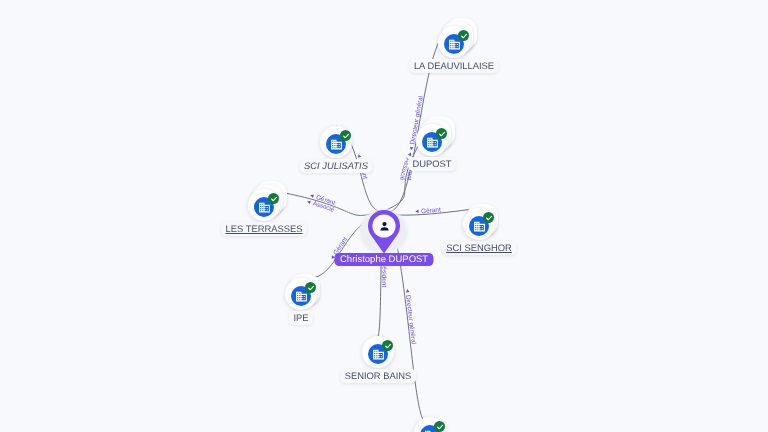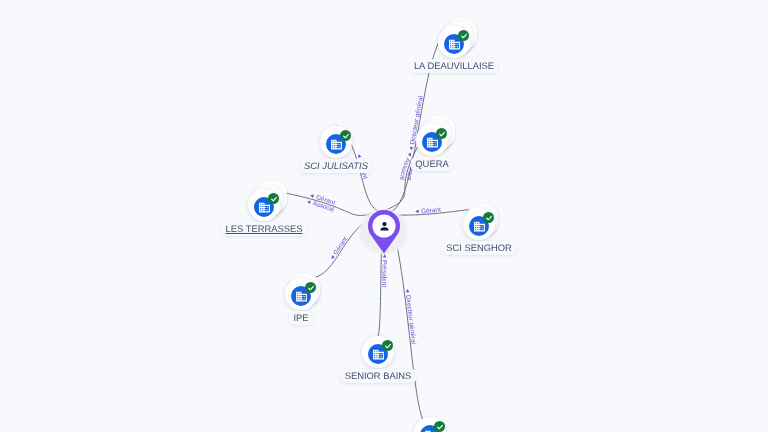--- a/index.html
+++ b/index.html
@@ -96,21 +96,21 @@
           <svg width="13" height="13" viewBox="0 0 24 24" fill="#fff">
             <path d="M12 7V3H2v18h20V7H12zM6 19H4v-2h2v2zm0-4H4v-2h2v2zm0-4H4V9h2v2zm0-4H4V5h2v2zm4 12H8v-2h2v2zm0-4H8v-2h2v2zm0-4H8V9h2v2zm0-4H8V5h2v2zm10 12h-8v-2h2v-2h-2v-2h2v-2h-2V9h8v10zm-2-8h-2v2h2v-2zm0 4h-2v2h2v-2z"></path>
           </svg>
         </div>
         <div class="badge">
           <svg width="8" height="8" viewBox="0 0 24 24" fill="none" stroke="#fff" stroke-width="3.4" stroke-linecap="round" stroke-linejoin="round">
             <path d="M5 12.5l4.8 4.8L19.2 7.2"></path>
           </svg>
         </div>
       </div>
-      <div class="nlabel" style="left: 432px; top: 141.4px; transform: translate(-50%, 0px);">QUERA</div>
+      <div class="nlabel" style="left: 432px; top: 141.4px; transform: translate(-50%, 0px);">DUPOST</div>
       <div class="node" style="left: 320px; top: 110px;">
         <div class="ncircle"></div>
         <div class="ico">
           <svg width="13" height="13" viewBox="0 0 24 24" fill="#fff">
             <path d="M12 7V3H2v18h20V7H12zM6 19H4v-2h2v2zm0-4H4v-2h2v2zm0-4H4V9h2v2zm0-4H4V5h2v2zm4 12H8v-2h2v2zm0-4H8v-2h2v2zm0-4H8V9h2v2zm0-4H8V5h2v2zm10 12h-8v-2h2v-2h-2v-2h2v-2h-2V9h8v10zm-2-8h-2v2h2v-2zm0 4h-2v2h2v-2z"></path>
           </svg>
         </div>
         <div class="badge">
           <svg width="8" height="8" viewBox="0 0 24 24" fill="none" stroke="#fff" stroke-width="3.4" stroke-linecap="round" stroke-linejoin="round">
             <path d="M5 12.5l4.8 4.8L19.2 7.2"></path>
@@ -141,21 +141,21 @@
           <svg width="13" height="13" viewBox="0 0 24 24" fill="#fff">
             <path d="M12 7V3H2v18h20V7H12zM6 19H4v-2h2v2zm0-4H4v-2h2v2zm0-4H4V9h2v2zm0-4H4V5h2v2zm4 12H8v-2h2v2zm0-4H8v-2h2v2zm0-4H8V9h2v2zm0-4H8V5h2v2zm10 12h-8v-2h2v-2h-2v-2h2v-2h-2V9h8v10zm-2-8h-2v2h2v-2zm0 4h-2v2h2v-2z"></path>
           </svg>
         </div>
         <div class="badge">
           <svg width="8" height="8" viewBox="0 0 24 24" fill="none" stroke="#fff" stroke-width="3.4" stroke-linecap="round" stroke-linejoin="round">
             <path d="M5 12.5l4.8 4.8L19.2 7.2"></path>
           </svg>
         </div>
       </div>
-      <div class="nlabel" style="left: 479px; top: 225.4px; transform: translate(-50%, 0px);">SCI SENGHOR</div>
+      <div class="nlabel" style="left: 479px; top: 225.4px; transform: translate(-50%, 0px); text-decoration: underline;">SCI SENGHOR</div>
       <div class="node" style="left: 285px; top: 262px;">
         <div class="nstack" style="left:3.8px;top:-3.8px;"></div>
         <div class="ncircle"></div>
         <div class="ico">
           <svg width="13" height="13" viewBox="0 0 24 24" fill="#fff">
             <path d="M12 7V3H2v18h20V7H12zM6 19H4v-2h2v2zm0-4H4v-2h2v2zm0-4H4V9h2v2zm0-4H4V5h2v2zm4 12H8v-2h2v2zm0-4H8v-2h2v2zm0-4H8V9h2v2zm0-4H8V5h2v2zm10 12h-8v-2h2v-2h-2v-2h2v-2h-2V9h8v10zm-2-8h-2v2h2v-2zm0 4h-2v2h2v-2z"></path>
           </svg>
         </div>
         <div class="badge">
           <svg width="8" height="8" viewBox="0 0 24 24" fill="none" stroke="#fff" stroke-width="3.4" stroke-linecap="round" stroke-linejoin="round">
@@ -195,15 +195,16 @@
 <div style="position:absolute;left:0;top:5px;width:49px;height:45px;border-radius:50%;background:#eceef1;filter:blur(1.2px);"></div>
 <svg width="32" height="44" viewBox="0 0 32 44" style="position:absolute;left:9px;top:6px;">
  <path d="M16 43.6 L3.9 26.4 A16 16 0 1 1 28.1 26.4 Z" fill="#7b4cf0"></path>
  <circle cx="16" cy="16" r="11.6" fill="#fdfbff"></circle>
 </svg>
 <svg width="13" height="13" viewBox="0 0 24 24" fill="#0e1530" style="position:absolute;left:18.5px;top:15.5px;">
  <circle cx="12" cy="7.6" r="3.9"></circle>
           <path d="M4.4 19.6c0-4.3 3.4-6.1 7.6-6.1s7.6 1.8 7.6 6.1z"></path>
 </svg>
       </div>
+      <div class="clabel" style="left: 384.1px; top: 236.6px; transform: translate(-50%, 0px);">Christophe DUPOST</div>
     </div>
   <div class="nodes" id="elabels"></div>
 </div>
 
 </body></html>

